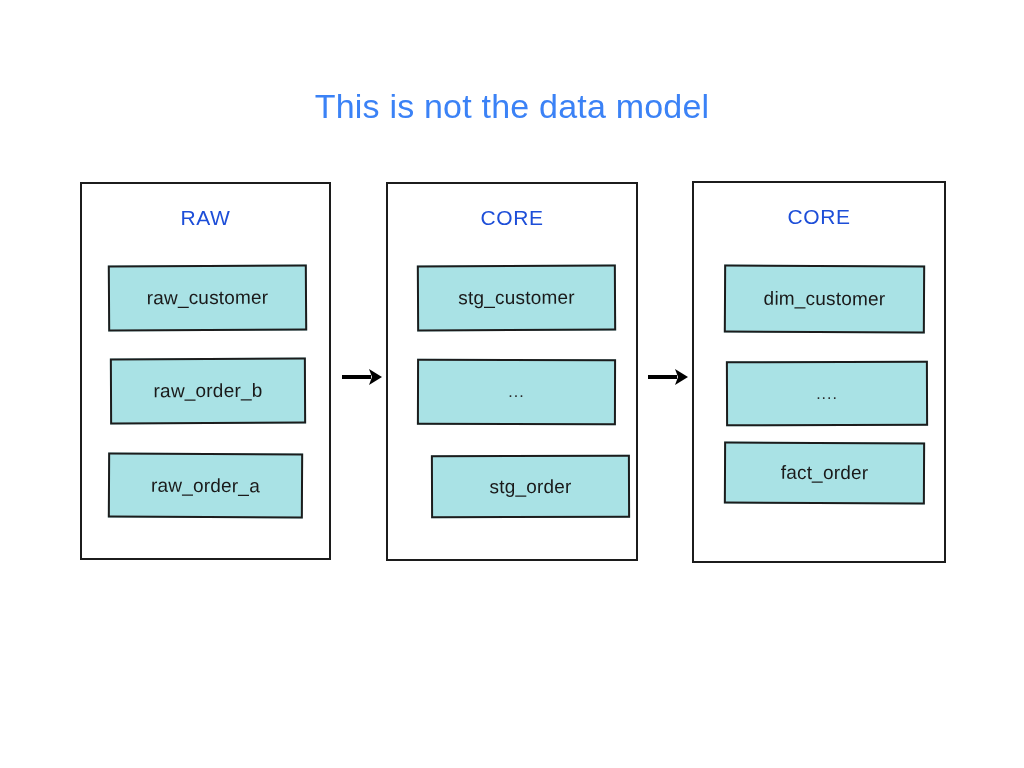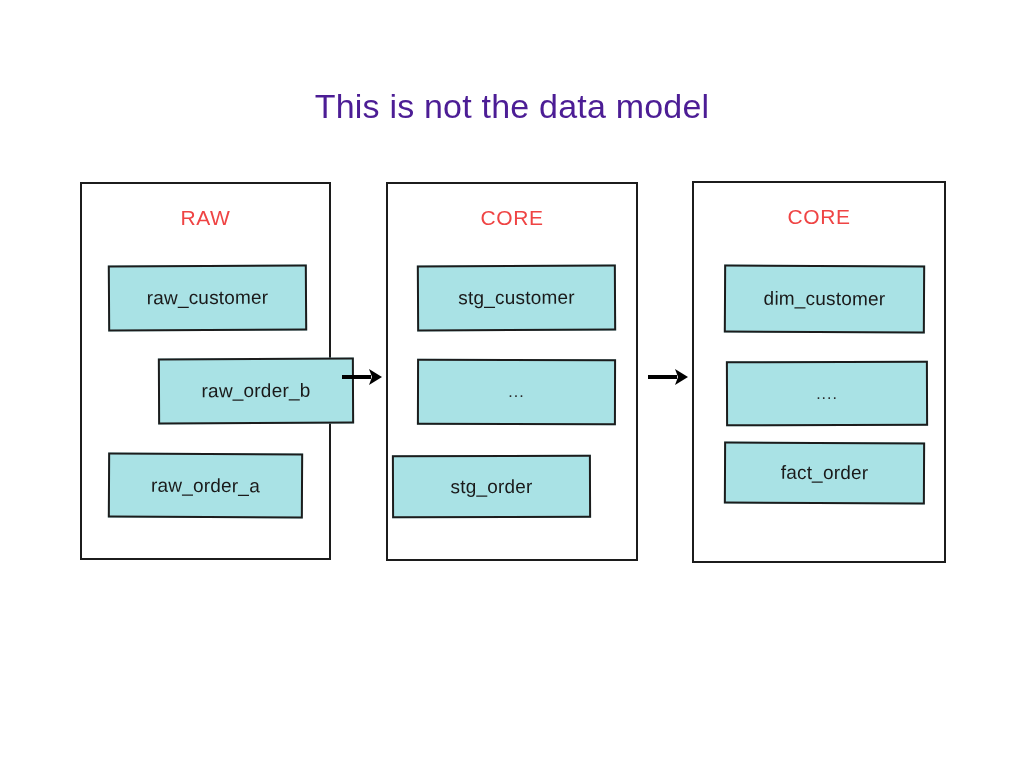--- a/index.html
+++ b/index.html
@@ -18,21 +18,21 @@
 
   
   #slide-title {
     position: absolute;
     left: 0;
     top: 88px;
     width: 1024px;
     text-align: center;
     font-size: 34px;
     font-weight: 400;
-    color: #4c1d95;
+    color: #3b82f6;
     letter-spacing: 0.2px;
     line-height: 1.1;
   }
 
   
   .layer {
     position: absolute;
     background: #ffffff;
     border: 2px solid #1c1c1c;
     box-sizing: border-box;
@@ -42,21 +42,21 @@
   #layer-core  { left: 692px; top: 181px; width: 254px; height: 382px; }
 
   .layer-title {
     position: absolute;
     left: 0;
     width: 100%;
     top: 22px;
     text-align: center;
     font-size: 21px;
     font-weight: 400;
-    color: #ef4444;
+    color: #1d4ed8;
     letter-spacing: 0.6px;
   }
 
   
   .node {
     position: absolute;
     box-sizing: border-box;
     background: #a9e2e5;
     border: 2px solid #1c1c1c;
     display: flex;
@@ -64,27 +64,27 @@
     justify-content: center;
     font-size: 19px;
     font-weight: 400;
     color: #1a1a1a;
     letter-spacing: 0.2px;
   }
   .node.dots { font-size: 16px; letter-spacing: 1px; color: #2a2a2a; }
 
   
   #node-raw-customer { left: 108px; top: 265px; width: 199px; height: 66px; transform: rotate(-0.35deg); }
-  #node-raw-order-b  { left: 110px; top: 358px; width: 196px; height: 66px; transform: rotate(-0.25deg); margin-left: 48px; }
+  #node-raw-order-b  { left: 110px; top: 358px; width: 196px; height: 66px; transform: rotate(-0.25deg); }
   #node-raw-order-a  { left: 108px; top: 453px; width: 195px; height: 65px; transform: rotate(0.3deg); }
 
   
   #node-stg-customer { left: 417px; top: 265px; width: 199px; height: 66px; transform: rotate(-0.3deg); }
   #node-stg-dots     { left: 417px; top: 359px; width: 199px; height: 66px; transform: rotate(0.15deg); }
-  #node-stg-order    { left: 392px; top: 455px; width: 199px; height: 63px; transform: rotate(-0.2deg); }
+  #node-stg-order    { left: 431px; top: 455px; width: 199px; height: 63px; transform: rotate(-0.2deg); }
 
   
   #node-dim-customer { left: 724px; top: 265px; width: 201px; height: 68px; transform: rotate(0.3deg); }
   #node-core-dots    { left: 726px; top: 361px; width: 202px; height: 65px; transform: rotate(-0.2deg); }
   #node-fact-order   { left: 724px; top: 442px; width: 201px; height: 62px; transform: rotate(0.25deg); }
 
   
   .arrow {
     position: absolute;
     width: 44px;

